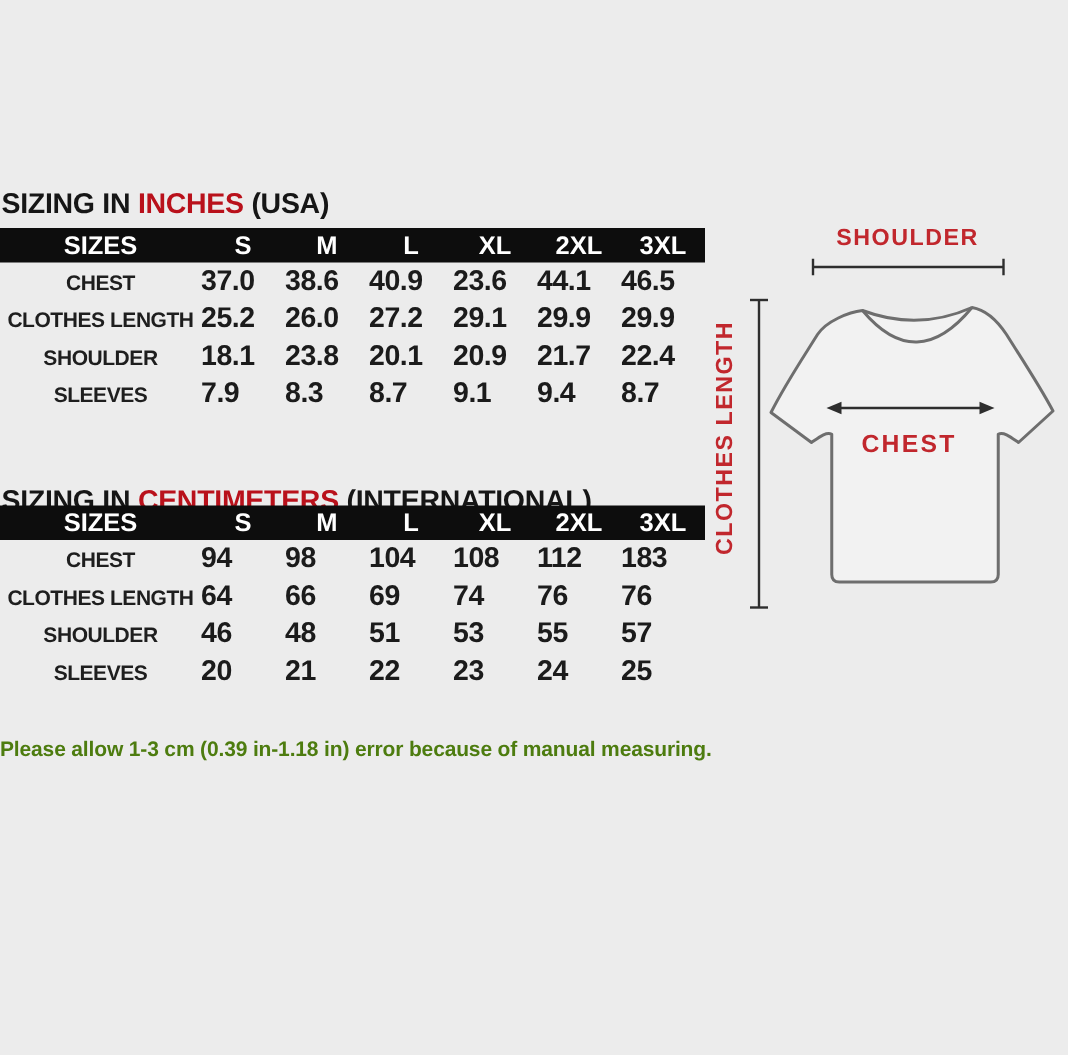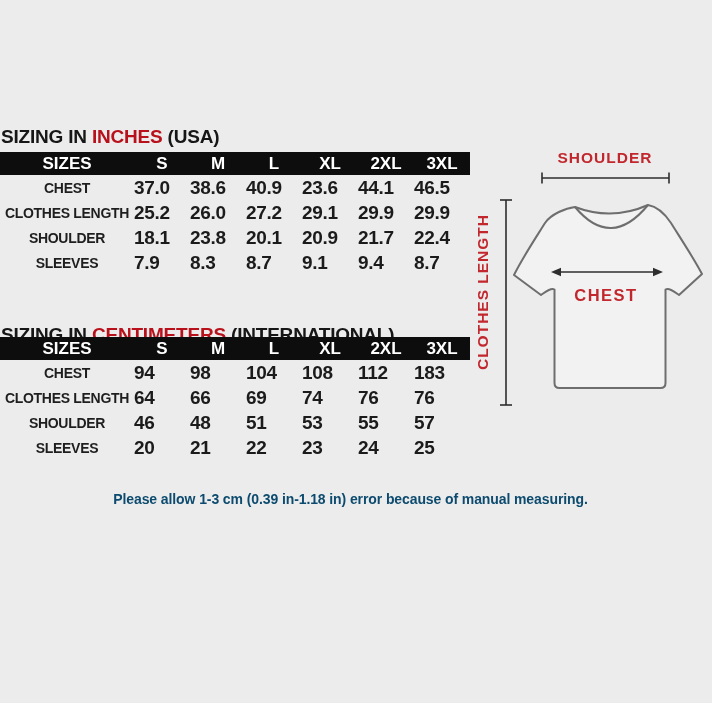--- a/index.html
+++ b/index.html
@@ -18,22 +18,22 @@
     background:#0d0d0d;color:#ffffff;height:23px;align-items:center;
   }
   .rowh > div{text-align:center;font-weight:bold;font-size:17px;}
   .rowd{
     display:grid;grid-template-columns:134px repeat(6,56px);
     height:25px;align-items:center;
   }
   .rowd .lbl{text-align:center;font-weight:bold;font-size:14px;color:#1e1e1e;letter-spacing:-0.3px;}
   .rowd .val{text-align:left;font-weight:bold;font-size:19px;color:#1b1b1b;letter-spacing:-0.3px;}
   .footer{
-    position:absolute;top:491px;left:0;width:655px;text-align:center;
-    font-weight:bold;font-size:14px;color:#0c4a6e;letter-spacing:-0.1px;padding-left:23px;
+    position:absolute;top:491px;left:0;width:655px;text-align:left;
+    font-weight:bold;font-size:14px;color:#4d7c0f;letter-spacing:-0.1px;
   }
   .diagram{position:absolute;left:460px;top:140px;width:252px;height:280px;}
   .diagram text{font-family:"Liberation Sans",sans-serif;font-weight:bold;fill:#c1272d;}
 </style>
 </head>
 <body>
 
 <div class="page">
 
   <div class="ttl" style="top:126px;">

